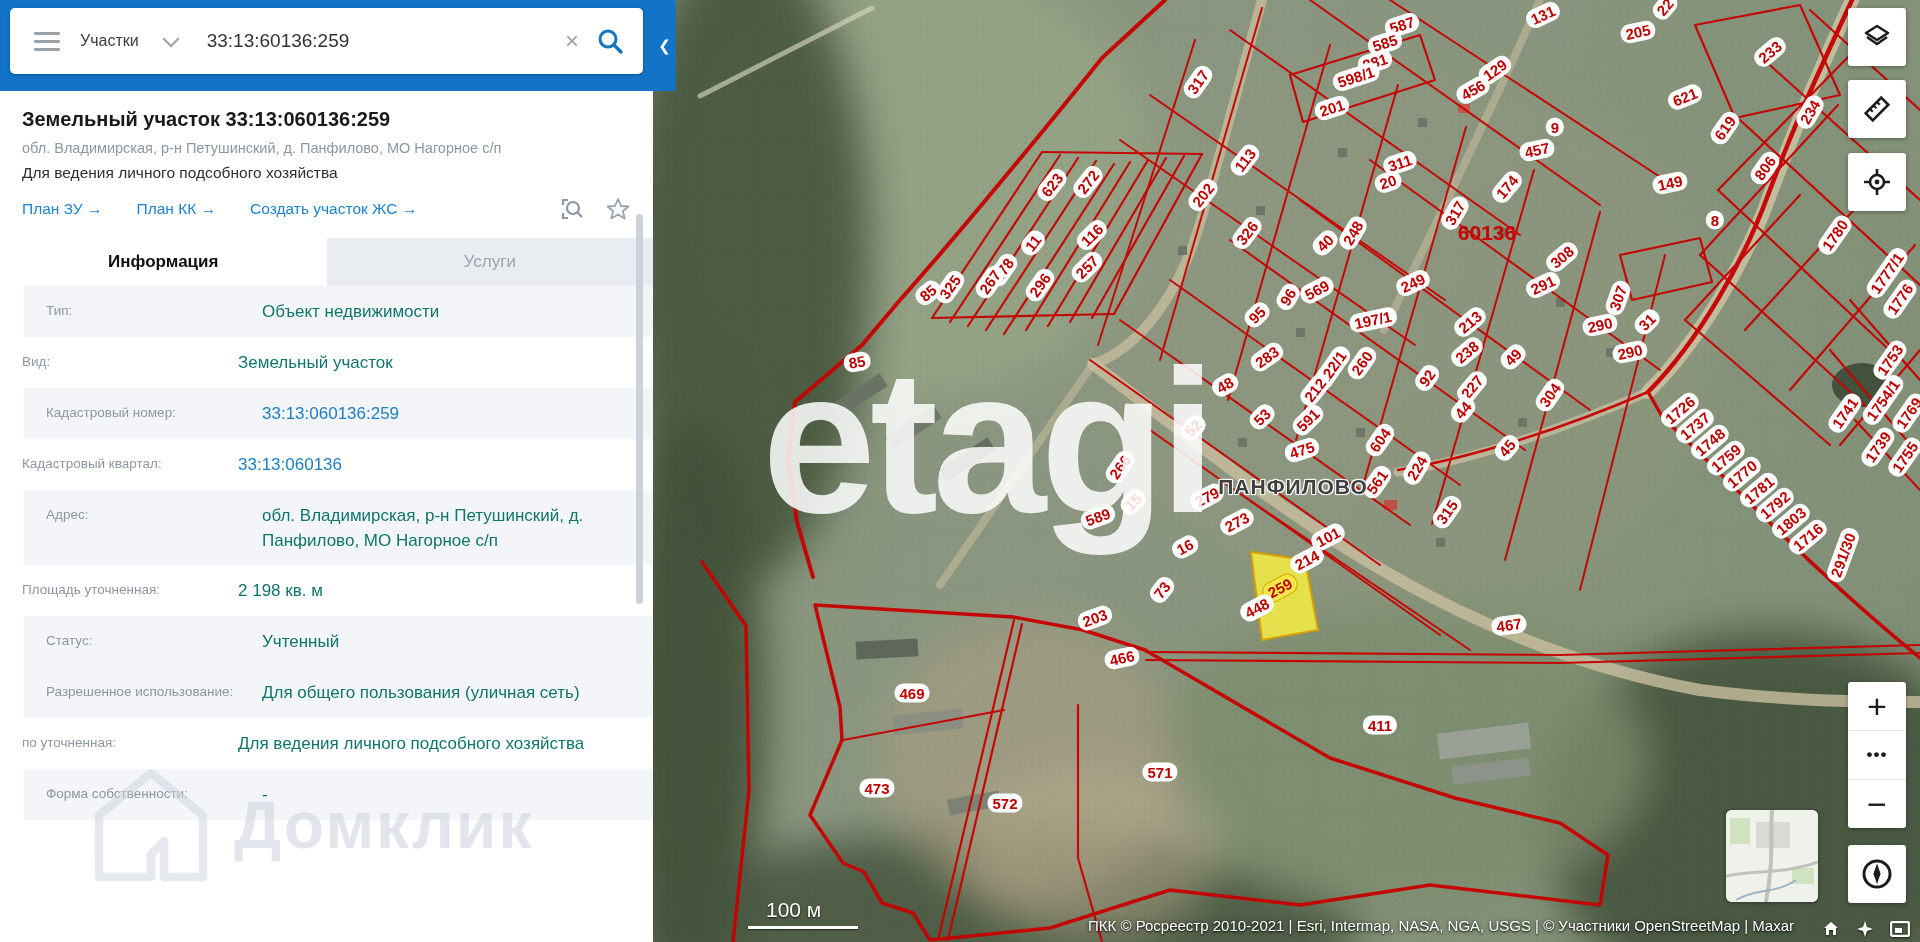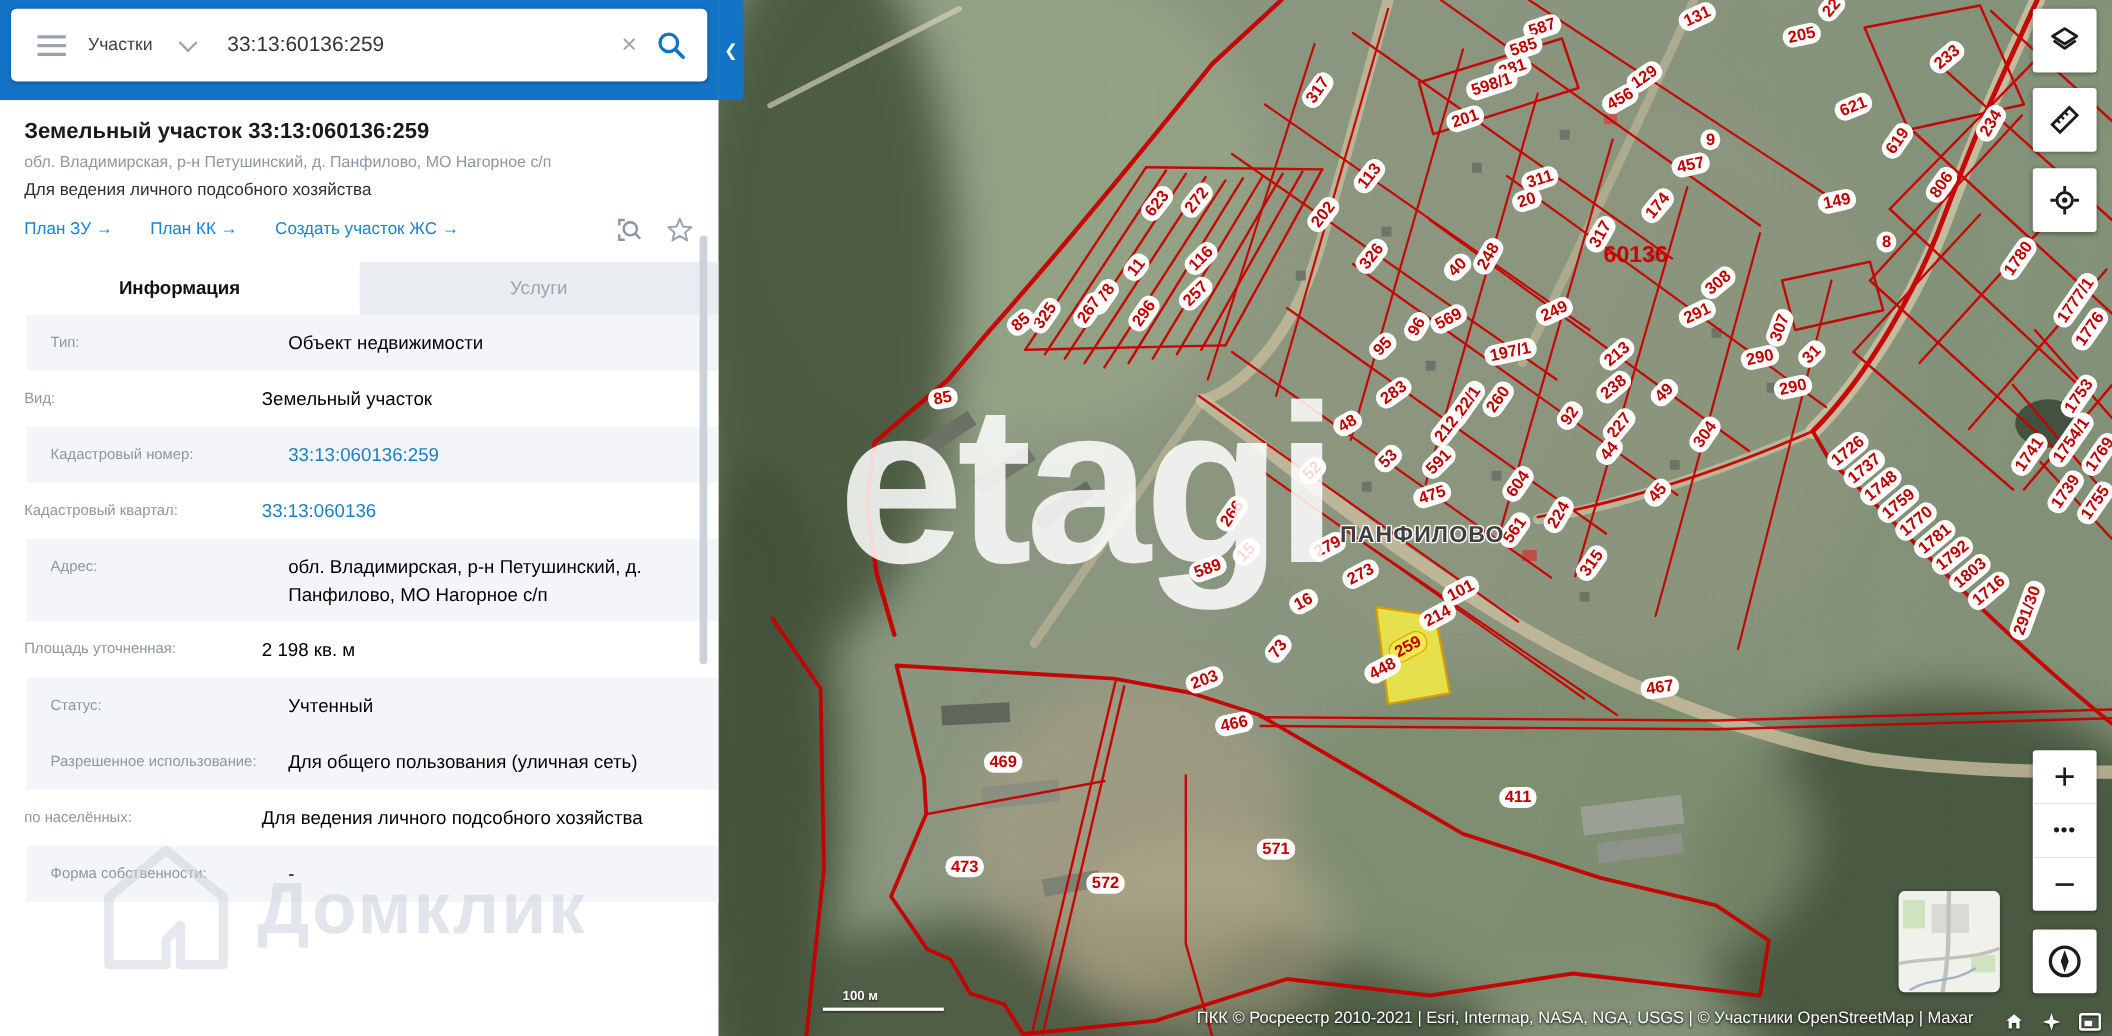--- a/index.html
+++ b/index.html
@@ -16,21 +16,21 @@
       font-weight:700;font-size:15px;line-height:19px;padding:0 5px;border-radius:9px;white-space:nowrap;}
   .pl.q{background:transparent;color:#c80000;font-size:21px;padding:0;border-radius:0;}
   .pl.hl{background:#f1e94c;box-shadow:0 0 0 1px #d8a400;}
   .place{position:absolute;transform:translate(-50%,-50%);color:#3f3f3f;font-size:21px;font-weight:700;letter-spacing:1px;z-index:3;
       text-shadow:-1px -1px 0 #fff,1px -1px 0 #fff,-1px 1px 0 #fff,1px 1px 0 #fff,0 0 3px #fff;}
   .etagi{position:absolute;left:762px;top:338px;z-index:4;color:rgba(255,255,255,.85);
       font-size:205px;font-weight:700;line-height:1;letter-spacing:-6px;pointer-events:none;}
 
   
   .scalebar{position:absolute;left:748px;top:898px;z-index:14;color:#fff;text-shadow:0 1px 2px rgba(0,0,0,.8);}
-  .scalebar .txt{font-size:12px;font-weight:700;margin-left:18px;}
+  .scalebar .txt{font-size:21px;font-weight:400;margin-left:18px;}
   .scalebar .bar{width:110px;height:0;border-bottom:3px solid #fff;margin-top:4px;box-shadow:0 1px 2px rgba(0,0,0,.6);}
   .attribution{position:absolute;right:126px;bottom:8px;z-index:14;color:#fff;font-size:15px;
       text-shadow:0 1px 2px rgba(0,0,0,.85),0 0 4px rgba(0,0,0,.5);}
 
   
   .mbtn{position:absolute;width:58px;height:58px;background:#fff;border-radius:3px;z-index:15;
       box-shadow:0 1px 4px rgba(0,0,0,.35);display:flex;align-items:center;justify-content:center;cursor:pointer;}
   .zoomgroup{position:absolute;left:1848px;top:682px;width:58px;background:#fff;border-radius:3px;z-index:15;
       box-shadow:0 1px 4px rgba(0,0,0,.35);}
   .zoomgroup .zbtn{height:48px;display:flex;align-items:center;justify-content:center;
@@ -68,21 +68,21 @@
   .plinks a{color:#1b84cf;text-decoration:none;margin-right:34px;cursor:pointer;}
   .plinks .spacer{flex:1;}
   .plinks .ic{margin-left:20px;cursor:pointer;display:flex;}
   .tabs{display:flex;margin-top:16px;height:48px;}
   .tab{flex:1;display:flex;align-items:center;justify-content:center;font-size:17px;cursor:pointer;
       background:#e9edf1;color:#9aa5af;}
   .tab.active{background:#fff;color:#111;font-weight:700;}
   .irow{display:flex;min-height:51px;padding:0 0 0 22px;align-items:flex-start;background:#fff;}
   .irow.alt{background:#f3f5f8;margin-left:24px;}
   .ilabel{width:196px;flex:0 0 196px;font-size:13.5px;color:#8d97a1;padding-top:17px;}
-  .ivalue{flex:1;font-size:17px;color:#000000;padding:14px 26px 12px 20px;line-height:1.45;}
+  .ivalue{flex:1;font-size:17px;color:#0f766e;padding:14px 26px 12px 20px;line-height:1.45;}
   .ivalue.blue{color:#1b7fc4;cursor:pointer;}
   .pscroll{position:absolute;right:10px;top:214px;width:7px;height:390px;background:#ccd2da;border-radius:4px;z-index:5;}
   .domclick{position:absolute;left:86px;top:760px;z-index:25;display:flex;align-items:center;gap:18px;
       color:rgba(203,210,220,.55);pointer-events:none;}
   .domclick .wm-text{font-size:66px;font-weight:700;letter-spacing:2px;}
 </style>
 </head>
 <body>
 
 <div class="stage">
@@ -454,21 +454,21 @@
           </div>
           <div class="irow alt">
             <div class="ilabel">Статус:</div>
             <div class="ivalue">Учтенный</div>
           </div>
           <div class="irow alt">
             <div class="ilabel">Разрешенное использование:</div>
             <div class="ivalue">Для общего пользования (уличная сеть)</div>
           </div>
           <div class="irow">
-            <div class="ilabel">по населённых:</div>
+            <div class="ilabel">по уточненная:</div>
             <div class="ivalue">Для ведения личного подсобного хозяйства</div>
           </div>
           <div class="irow alt">
             <div class="ilabel">Форма собственности:</div>
             <div class="ivalue">-</div>
           </div>
         </div>
     </div>
     <div class="pscroll"></div>
     <div class="domclick">

